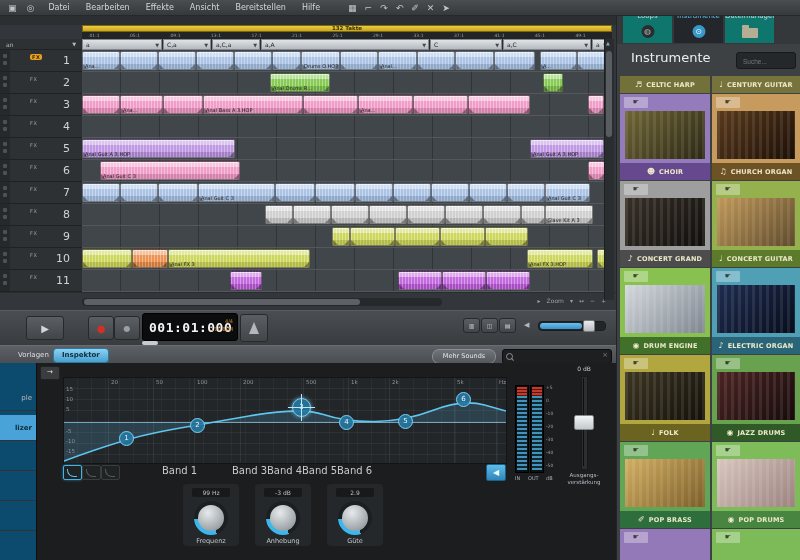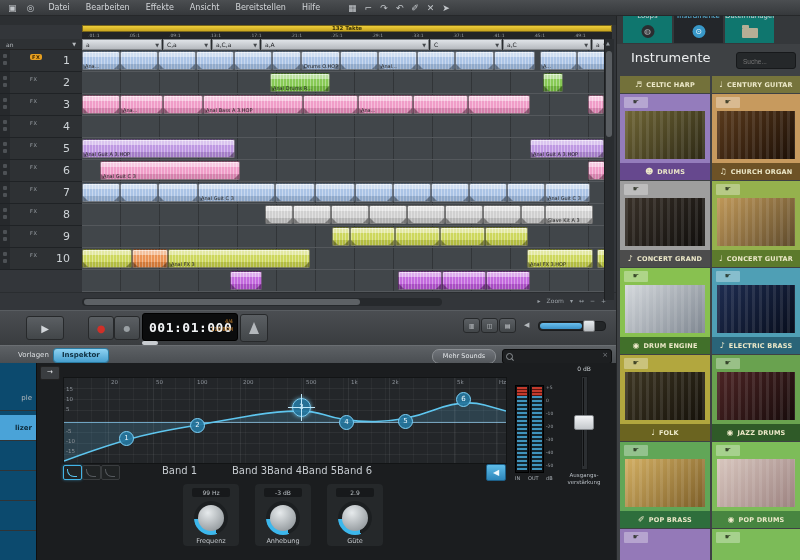--- a/index.html
+++ b/index.html
@@ -274,20 +274,27 @@
           <div class="dot" style="top: 11px;"></div>
           <div class="fx">FX</div>
           <div class="num">9</div>
         </div>
         <div class="thdr">
           <div class="edge"></div>
           <div class="dot" style="top: 4px;"></div>
           <div class="dot" style="top: 11px;"></div>
           <div class="fx">FX</div>
           <div class="num">10</div>
+        </div>
+        <div class="thdr">
+          <div class="edge"></div>
+          <div class="dot" style="top: 4px;"></div>
+          <div class="dot" style="top: 11px;"></div>
+          <div class="fx">FX</div>
+          <div class="num">11</div>
         </div>
       </div>
     <div id="lanes">
         <div class="lane">
           <div class="clip" style="left: 0px; width: 38px; background-color: rgb(159, 188, 226);">
             <span>Ana...</span>
           </div>
           <div class="clip" style="left: 38px; width: 38px; background-color: rgb(159, 188, 226);"></div>
           <div class="clip" style="left: 76px; width: 38px; background-color: rgb(159, 188, 226);"></div>
           <div class="clip" style="left: 114px; width: 38px; background-color: rgb(159, 188, 226);"></div>
@@ -603,21 +610,21 @@
             <div class="tic">♩</div>
             <div class="tnm">CENTURY GUITAR</div>
           </div>
         </div>
         <div class="trow">
           <div class="tile" style="width: 90px; height: 86px; background: rgb(148, 124, 188);">
             <div class="chip">☛</div>
             <div class="timg" style="background-color: rgb(44, 40, 21); background-image: repeating-linear-gradient(90deg, rgba(255, 255, 255, 0.09) 0px, rgba(255, 255, 255, 0.09) 3px, transparent 3px, transparent 7px), linear-gradient(135deg, rgb(111, 101, 53), rgb(44, 40, 21));"></div>
             <div class="tileband" style="background: rgb(102, 72, 142);">
               <div class="tic">☻</div>
-              <div class="tnm">DRUMS</div>
+              <div class="tnm">CHOIR</div>
             </div>
           </div>
           <div class="tile" style="width: 88px; height: 86px; background: rgb(199, 154, 94);">
             <div class="chip">☛</div>
             <div class="timg" style="background-color: rgb(28, 15, 6); background-image: repeating-linear-gradient(90deg, rgba(255, 255, 255, 0.09) 0px, rgba(255, 255, 255, 0.09) 3px, transparent 3px, transparent 7px), linear-gradient(135deg, rgb(90, 58, 28), rgb(28, 15, 6));"></div>
             <div class="tileband" style="background: rgb(109, 82, 38);">
               <div class="tic">♫</div>
               <div class="tnm">CHURCH ORGAN</div>
             </div>
           </div>
@@ -647,21 +654,21 @@
             <div class="tileband" style="background: rgb(65, 112, 42);">
               <div class="tic">◉</div>
               <div class="tnm">DRUM ENGINE</div>
             </div>
           </div>
           <div class="tile" style="width: 88px; height: 86px; background: rgb(79, 159, 181);">
             <div class="chip">☛</div>
             <div class="timg" style="background-color: rgb(7, 13, 28); background-image: repeating-linear-gradient(90deg, rgba(255, 255, 255, 0.09) 0px, rgba(255, 255, 255, 0.09) 3px, transparent 3px, transparent 7px), linear-gradient(135deg, rgb(30, 44, 80), rgb(7, 13, 28));"></div>
             <div class="tileband" style="background: rgb(42, 100, 120);">
               <div class="tic">♪</div>
-              <div class="tnm">ELECTRIC BRASS</div>
+              <div class="tnm">ELECTRIC ORGAN</div>
             </div>
           </div>
         </div>
         <div class="trow">
           <div class="tile" style="width: 90px; height: 86px; background: rgb(178, 167, 62);">
             <div class="chip">☛</div>
             <div class="timg" style="background-color: rgb(21, 17, 10); background-image: repeating-linear-gradient(90deg, rgba(255, 255, 255, 0.09) 0px, rgba(255, 255, 255, 0.09) 3px, transparent 3px, transparent 7px), linear-gradient(135deg, rgb(60, 53, 34), rgb(21, 17, 10));"></div>
             <div class="tileband" style="background: rgb(107, 100, 32);">
               <div class="tic">♩</div>
               <div class="tnm">FOLK</div>

